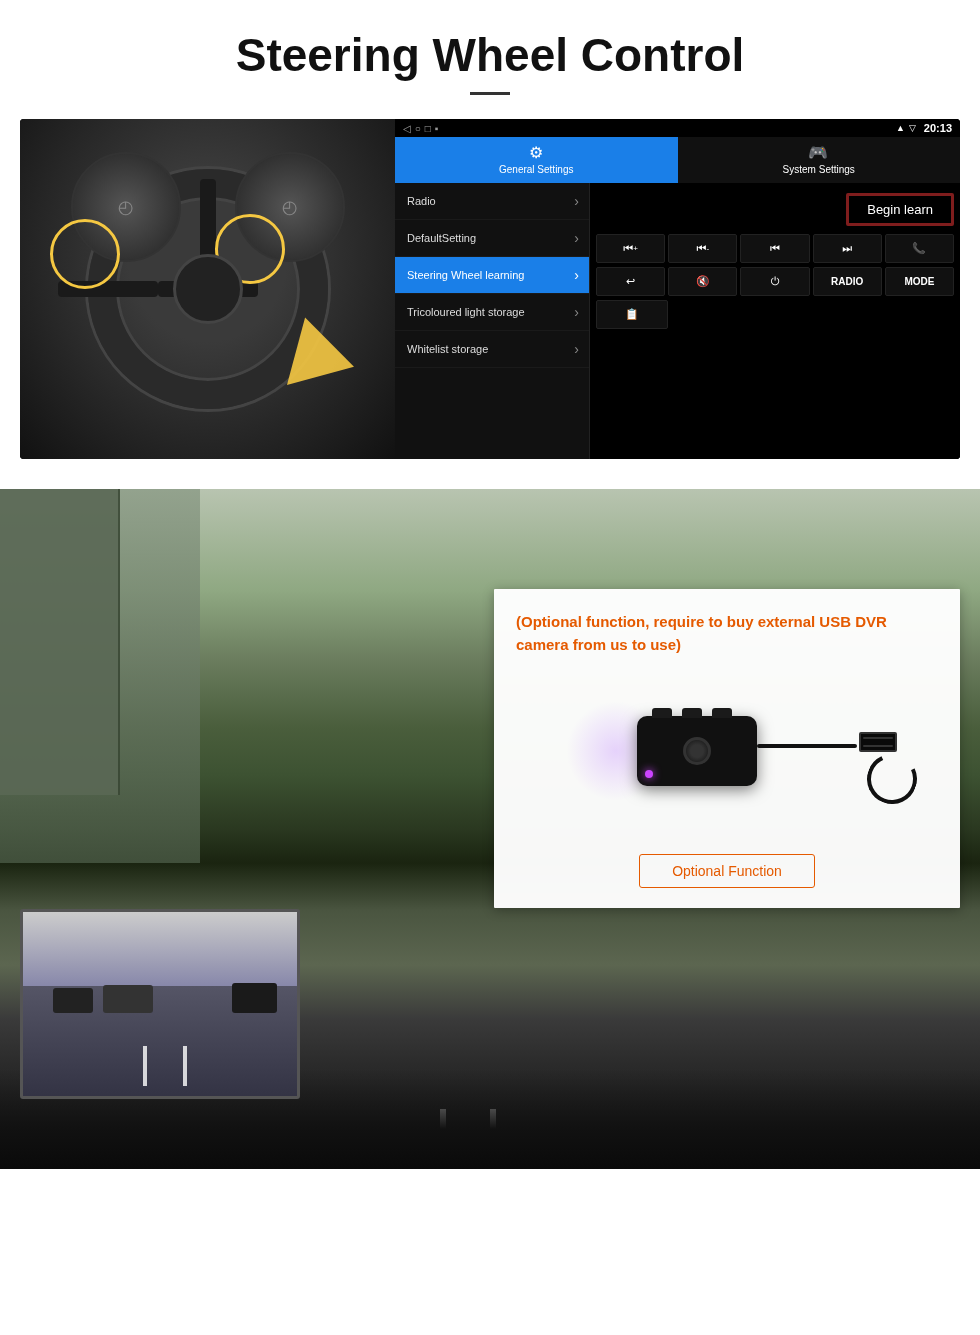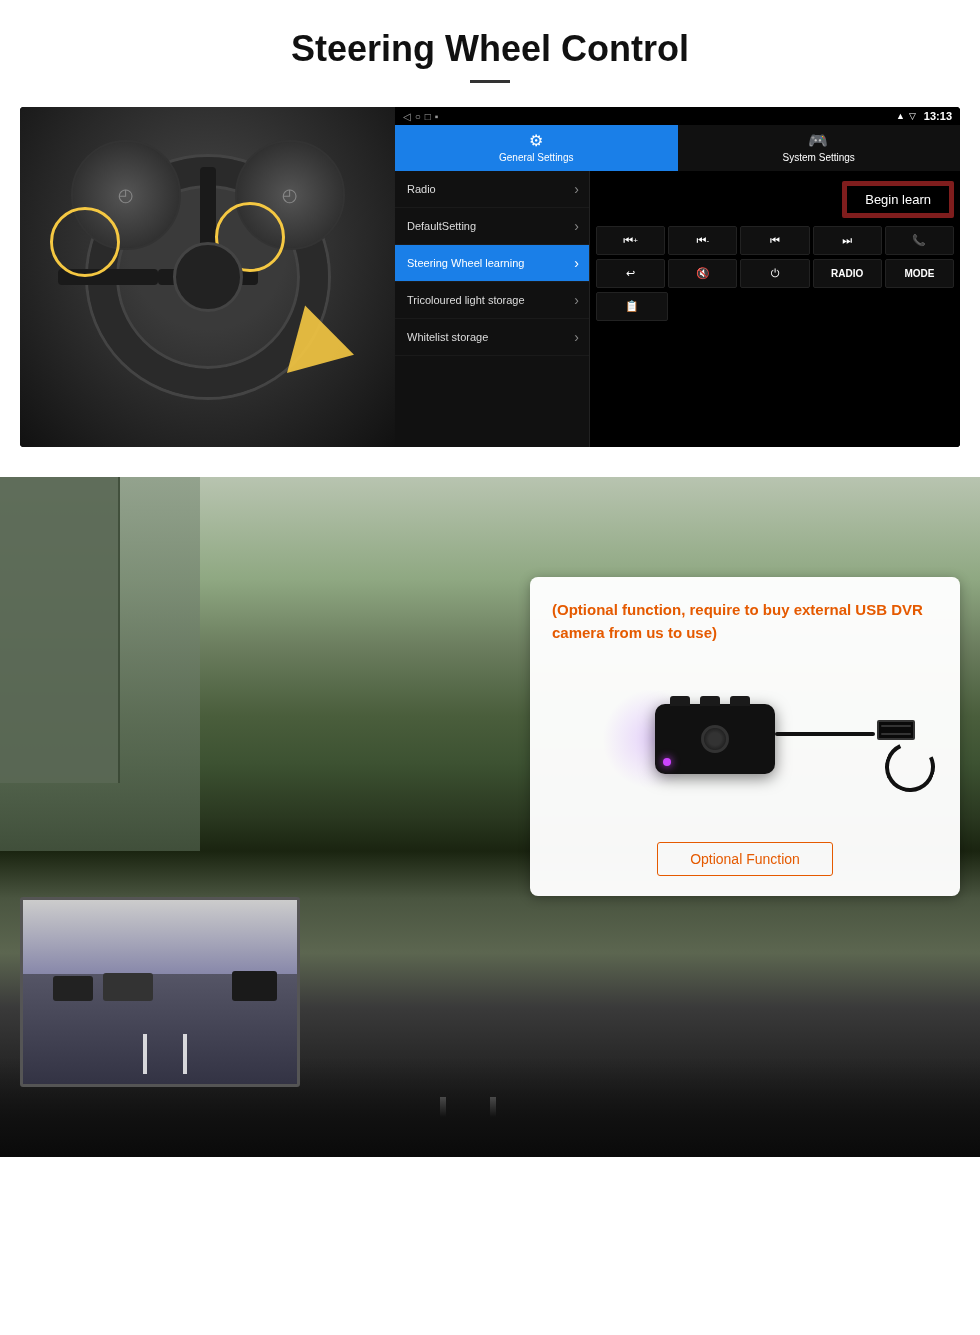--- a/index.html
+++ b/index.html
@@ -10,21 +10,21 @@
       background: #fff;
       overflow-x: hidden;
     }
 
     
     .section-header {
       text-align: center;
       padding: 28px 60px 10px;
     }
     .section-title {
-      font-size: 36px;
+      font-size: 46px;
       font-weight: 900;
       color: #111;
     }
     .section-divider {
       width: 40px;
       height: 3px;
       background: #333;
       margin: 10px auto 14px;
     }
     .section-subtitle {
@@ -178,21 +178,21 @@
       gap: 4px;
     }
 
     .begin-learn-row {
       display: flex;
       justify-content: flex-end;
       padding: 4px 0;
     }
     .begin-learn-btn {
       background: #000;
-      border: 5px solid #7f1d1d;
+      border: 3px solid #7f1d1d;
       color: #fff;
       padding: 6px 18px;
       font-size: 13px;
       cursor: pointer;
       border-radius: 2px;
     }
 
     .btn-grid {
       display: grid;
       grid-template-columns: repeat(5, 1fr);
@@ -263,23 +263,23 @@
       height: 60px;
     }
     .road-line.l1 { left: 440px; }
     .road-line.l2 { left: 490px; }
 
     
     .dvr-info-card {
       position: absolute;
       top: 100px;
       right: 20px;
-      width: 430px;
+      width: 466px;
       background: rgba(255,255,255,0.97);
-      border-radius: 8px;
+      border-radius: 1px;
       padding: 22px 22px 20px;
       box-shadow: 0 2px 12px rgba(0,0,0,0.3);
     }
 
     .dvr-optional-title {
       color: #e55a00;
       font-size: 15px;
       font-weight: bold;
       line-height: 1.5;
       margin-bottom: 10px;
@@ -428,21 +428,21 @@
     <div class="android-ui">
 
       <div class="android-statusbar">
         <span style="opacity:0.6;font-size:10px;">◁</span>
         <span style="opacity:0.6;font-size:10px;">○</span>
         <span style="opacity:0.6;font-size:10px;">□</span>
         <span style="opacity:0.6;font-size:10px;">▪</span>
         <span style="flex:1;"></span>
         <span style="font-size:9px;">▲</span>
         <span style="font-size:9px;">▽</span>
-        <span style="font-size:11px;font-weight:bold;margin-left:4px;">13:13</span>
+        <span style="font-size:11px;font-weight:bold;margin-left:4px;">20:13</span>
       </div>
 
       <div class="android-tabs">
         <div class="tab-item active">
           <span class="tab-icon">⚙</span>
           <span>General Settings</span>
         </div>
         <div class="tab-item" style="background:#111;">
           <span class="tab-icon">🎮</span>
           <span>System Settings</span>

